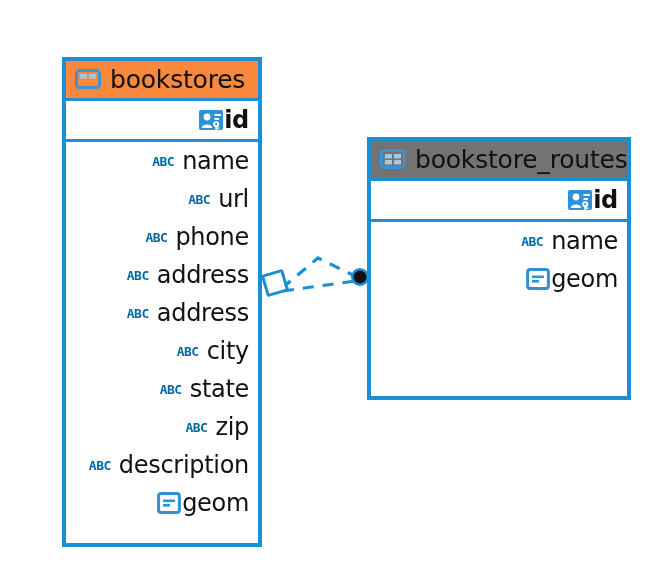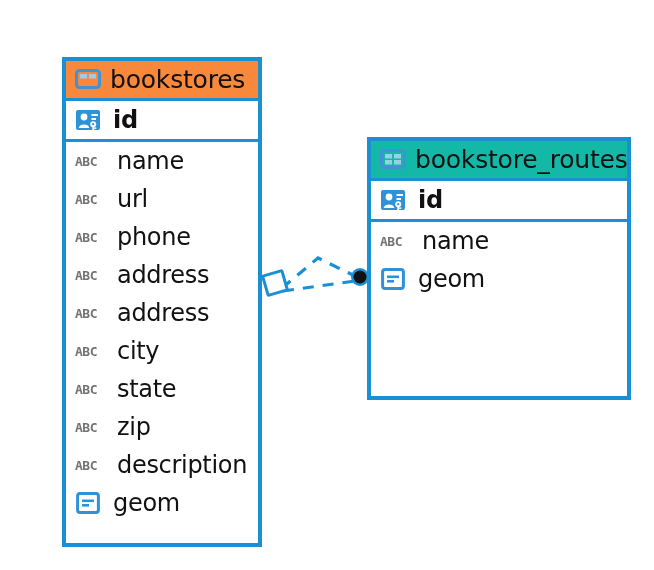--- a/index.html
+++ b/index.html
@@ -49,39 +49,40 @@
   .entity-header {
     display: flex;
     align-items: center;
     gap: 9px;
     padding: 6px 9px 7px 9px;
     height: 40px;
     box-sizing: border-box;
     border-bottom: 3px solid #1b8fd4;
   }
   .entity-header.orange { background: #f7883c; }
-  .entity-header.gray   { background: #14b8a6; justify-content: space-between; }
+  .entity-header.gray   { background: #737373; justify-content: space-between; }
 
   .entity-title {
     font-size: 25px;
     color: #111111;
     line-height: 1;
     white-space: nowrap;
     letter-spacing: -0.2px;
   }
 
   
   .field-row {
     display: flex;
     align-items: center;
-    gap: 12px;
+    gap: 0;
     padding: 12px 9px;
     height: 38px;
     box-sizing: border-box;
     background: #ffffff;
+    justify-content: flex-end;
   }
   .field-row.pk {
     border-bottom: 3px solid #1b8fd4;
     height: 41px;
   }
   .field-name {
     font-size: 24px;
     color: #111111;
     line-height: 1;
     white-space: nowrap;
@@ -99,21 +100,21 @@
     justify-content: center;
     width: 26px;
     height: 26px;
   }
   .icon svg { display: block; }
 
   .abc-icon {
     font-family: "DejaVu Sans Mono", "Liberation Mono", monospace;
     font-size: 13px;
     font-weight: bold;
-    color: #737373;
+    color: #0369a1;
     letter-spacing: -0.5px;
     line-height: 1;
     width: 30px;
     flex: 0 0 auto;
   }
 
   
   #connector {
     position: absolute;
     left: 0;

